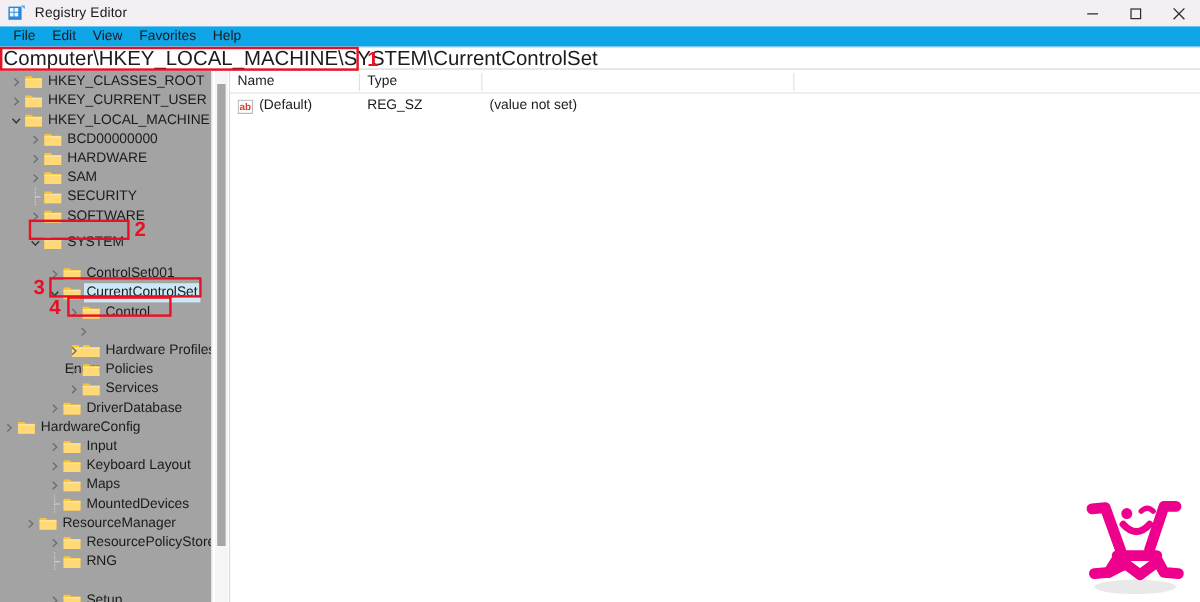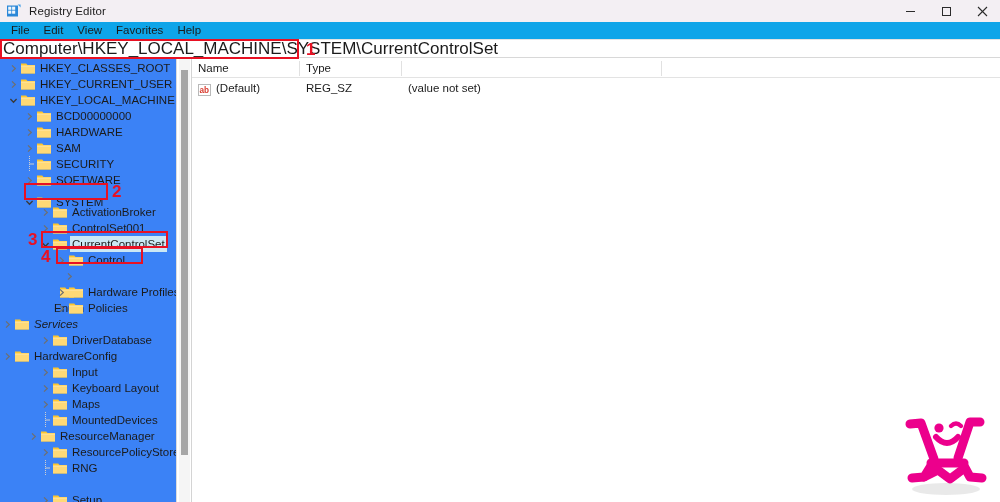--- a/index.html
+++ b/index.html
@@ -90,21 +90,21 @@
     color: #1b1b1b;
     padding-left: 3px;
     white-space: nowrap;
   }
 
   
   .tree-pane {
     position: absolute;
     left: 0; top: 59px;
     width: 176px; height: 443px;
-    background: #3b82f6;
+    background: #a3a3a3;
     overflow: hidden;
   }
   .splitter {
     position: absolute;
     left: 176px; top: 59px;
     width: 16px; height: 443px;
     background: #ffffff;
     border-left: 1px solid #dcdcdc;
     box-sizing: border-box;
   }
@@ -422,35 +422,20 @@
         </span>
         <span class="folder">
           <svg width="16" height="16" viewBox="0 0 16 16">
             <path d="M1 3.6 h5.2 l1.3 1.5 h7.5 v8.3 h-14 z" fill="#fdc62e"></path>
             <path d="M1 5.6 h14 v7.8 h-14 z" fill="#ffd976"></path>
             <path d="M1 5.6 h14 v1.1 h-14 z" fill="#ffe3a0"></path>
           </svg>
         </span>
         <span class="label">SYSTEM</span>
       </div>
-      <div class="tree-row" style="top: 145px; padding-left: 38px;">
-        <span class="chev">
-          <svg width="9" height="9" viewBox="0 0 9 9">
-            <polyline points="3,1.4 6.3,4.5 3,7.6" fill="none" stroke="#6f6f6f" stroke-width="1.2"></polyline>
-          </svg>
-        </span>
-        <span class="folder">
-          <svg width="16" height="16" viewBox="0 0 16 16">
-            <path d="M1 3.6 h5.2 l1.3 1.5 h7.5 v8.3 h-14 z" fill="#fdc62e"></path>
-            <path d="M1 5.6 h14 v7.8 h-14 z" fill="#ffd976"></path>
-            <path d="M1 5.6 h14 v1.1 h-14 z" fill="#ffe3a0"></path>
-          </svg>
-        </span>
-        <span class="label">ActivationBroker</span>
-      </div>
       <div class="tree-row" style="top: 161px; padding-left: 38px;">
         <span class="chev">
           <svg width="9" height="9" viewBox="0 0 9 9">
             <polyline points="3,1.4 6.3,4.5 3,7.6" fill="none" stroke="#6f6f6f" stroke-width="1.2"></polyline>
           </svg>
         </span>
         <span class="folder">
           <svg width="16" height="16" viewBox="0 0 16 16">
             <path d="M1 3.6 h5.2 l1.3 1.5 h7.5 v8.3 h-14 z" fill="#fdc62e"></path>
             <path d="M1 5.6 h14 v7.8 h-14 z" fill="#ffd976"></path>
@@ -527,21 +512,21 @@
         </span>
         <span class="folder">
           <svg width="16" height="16" viewBox="0 0 16 16">
             <path d="M1 3.6 h5.2 l1.3 1.5 h7.5 v8.3 h-14 z" fill="#fdc62e"></path>
             <path d="M1 5.6 h14 v7.8 h-14 z" fill="#ffd976"></path>
             <path d="M1 5.6 h14 v1.1 h-14 z" fill="#ffe3a0"></path>
           </svg>
         </span>
         <span class="label">Policies</span>
       </div>
-      <div class="tree-row" style="top: 257px;  font-style: italic;">
+      <div class="tree-row" style="top: 257px; padding-left: 54px;">
         <span class="chev">
           <svg width="9" height="9" viewBox="0 0 9 9">
             <polyline points="3,1.4 6.3,4.5 3,7.6" fill="none" stroke="#6f6f6f" stroke-width="1.2"></polyline>
           </svg>
         </span>
         <span class="folder">
           <svg width="16" height="16" viewBox="0 0 16 16">
             <path d="M1 3.6 h5.2 l1.3 1.5 h7.5 v8.3 h-14 z" fill="#fdc62e"></path>
             <path d="M1 5.6 h14 v7.8 h-14 z" fill="#ffd976"></path>
             <path d="M1 5.6 h14 v1.1 h-14 z" fill="#ffe3a0"></path>
@@ -633,21 +618,21 @@
         </span>
         <span class="folder">
           <svg width="16" height="16" viewBox="0 0 16 16">
             <path d="M1 3.6 h5.2 l1.3 1.5 h7.5 v8.3 h-14 z" fill="#fdc62e"></path>
             <path d="M1 5.6 h14 v7.8 h-14 z" fill="#ffd976"></path>
             <path d="M1 5.6 h14 v1.1 h-14 z" fill="#ffe3a0"></path>
           </svg>
         </span>
         <span class="label">MountedDevices</span>
       </div>
-      <div class="tree-row" style="top: 369px; padding-left: 26px;">
+      <div class="tree-row" style="top: 369px; padding-left: 18px;">
         <span class="chev">
           <svg width="9" height="9" viewBox="0 0 9 9">
             <polyline points="3,1.4 6.3,4.5 3,7.6" fill="none" stroke="#6f6f6f" stroke-width="1.2"></polyline>
           </svg>
         </span>
         <span class="folder">
           <svg width="16" height="16" viewBox="0 0 16 16">
             <path d="M1 3.6 h5.2 l1.3 1.5 h7.5 v8.3 h-14 z" fill="#fdc62e"></path>
             <path d="M1 5.6 h14 v7.8 h-14 z" fill="#ffd976"></path>
             <path d="M1 5.6 h14 v1.1 h-14 z" fill="#ffe3a0"></path>

